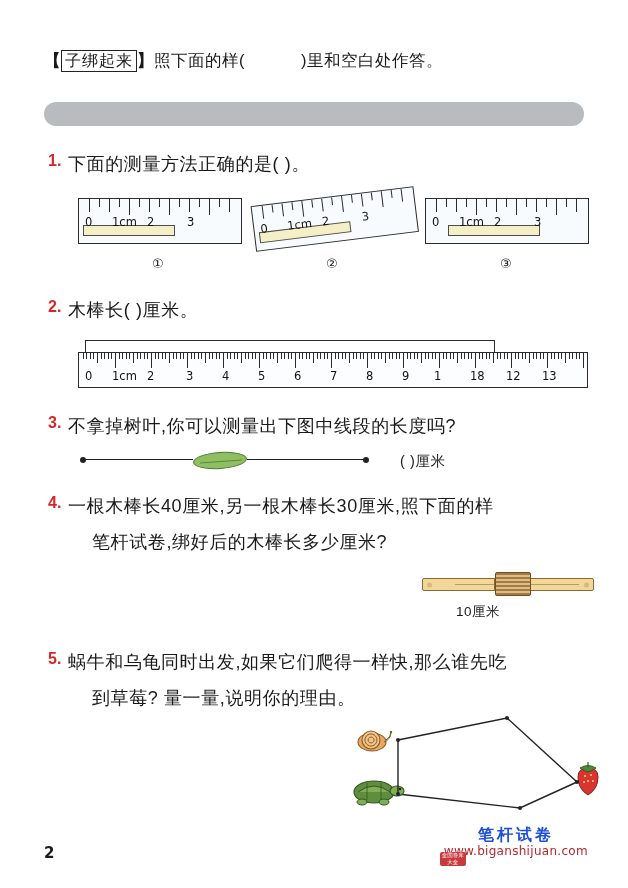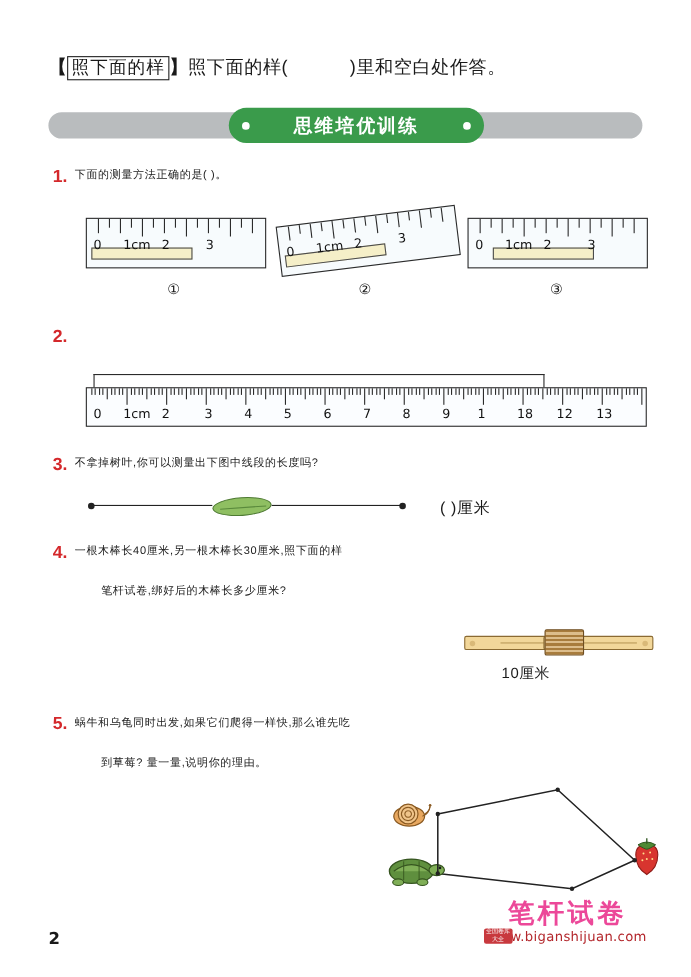--- a/index.html
+++ b/index.html
@@ -77,21 +77,21 @@
 
   
   .qnum {
     position: absolute;
     color: #d4282b;
     font-size: 16px;
     font-weight: 700;
   }
   .qtext {
     position: absolute;
-    font-size: 10px;
+    font-size: 18px;
     letter-spacing: 0.6px;
     white-space: nowrap;
   }
 
   
   .ruler {
     position: absolute;
     background: #f7fbfd;
     border: 1.3px solid #2b2b2b;
     overflow: hidden;
@@ -227,23 +227,23 @@
     font-weight: 700;
     font-family: "DejaVu Sans", sans-serif;
   }
   .brand {
     position: absolute;
     right: 40px;
     bottom: 30px;
     text-align: center;
   }
   .brand .cn {
-    font-size: 24px;
+    font-size: 16px;
     font-weight: 700;
-    color: #ec4899;
+    color: #1d4ed8;
     letter-spacing: 3px;
     line-height: 1.1;
   }
   .brand .url {
     font-size: 12px;
     color: #b3262b;
     letter-spacing: 0.3px;
     font-family: "DejaVu Sans", sans-serif;
   }
   .brand .stamp {
@@ -258,28 +258,25 @@
     padding-top: 0px;
     border-radius: 2px;
   }
 </style>
 </head>
 <body>
 
 <div class="page">
 
   <div class="top-line">
-    <span class="bracket">【</span><span class="boxed-label">照下面的样</span><span class="bracket">】</span><span>照下面的样(</span><span style="display:inline-block;width:56px"></span><span>)里和空白处作答。</span>
+    <span class="bracket">【</span><span class="boxed-label">子绑起来</span><span class="bracket">】</span><span>照下面的样(</span><span style="display:inline-block;width:56px"></span><span>)里和空白处作答。</span>
   </div>
 
   <div class="banner-wrap">
     <div class="banner-bar"></div>
-    <div class="banner-pill">
-      <span>思维培优训练</span>
-    </div>
   </div>
 
   <div class="qnum" style="left:48px; top:152px;">1.</div>
   <div class="qtext" style="left:68px; top:152px;">下面的测量方法正确的是(        )。</div>
 
   <div class="ruler" style="left:78px; top:198px; width:164px; height:46px;">
     <div class="tickrow">
       <div class="tick" style="left:10px; height:13px;"></div>
         <div class="tick" style="left:20px; height:8px;"></div>
       <div class="tick" style="left:30px; height:13px;"></div>
@@ -352,20 +349,21 @@
     </div>
     <div class="objbar" style="left:22px; top:26px; width:92px; height:11px;"></div>
     <div class="rlabel" style="left:6px; top:16px;">0</div>
     <div class="rlabel" style="left:33px; top:16px;">1cm</div>
     <div class="rlabel" style="left:68px; top:16px;">2</div>
     <div class="rlabel" style="left:108px; top:16px;">3</div>
   </div>
   <div class="circled" style="left:500px; top:256px;">③</div>
 
   <div class="qnum" style="left:48px; top:298px;">2.</div>
+  <div class="qtext" style="left:68px; top:298px;">木棒长(         )厘米。</div>
 
   <div class="stickbar"></div>
   <div class="bigruler">
     <div class="tickrow" id="bigticks">
         <div class="tick" style="left: 3.6px; height: 6px;"></div>
         <div class="tick" style="left: 7.2px; height: 6px;"></div>
         <div class="tick" style="left: 10.8px; height: 6px;"></div>
         <div class="tick" style="left: 14.4px; height: 6px;"></div>
         <div class="tick" style="left: 18px; height: 10px;"></div>
         <div class="tick" style="left: 21.6px; height: 6px;"></div>

